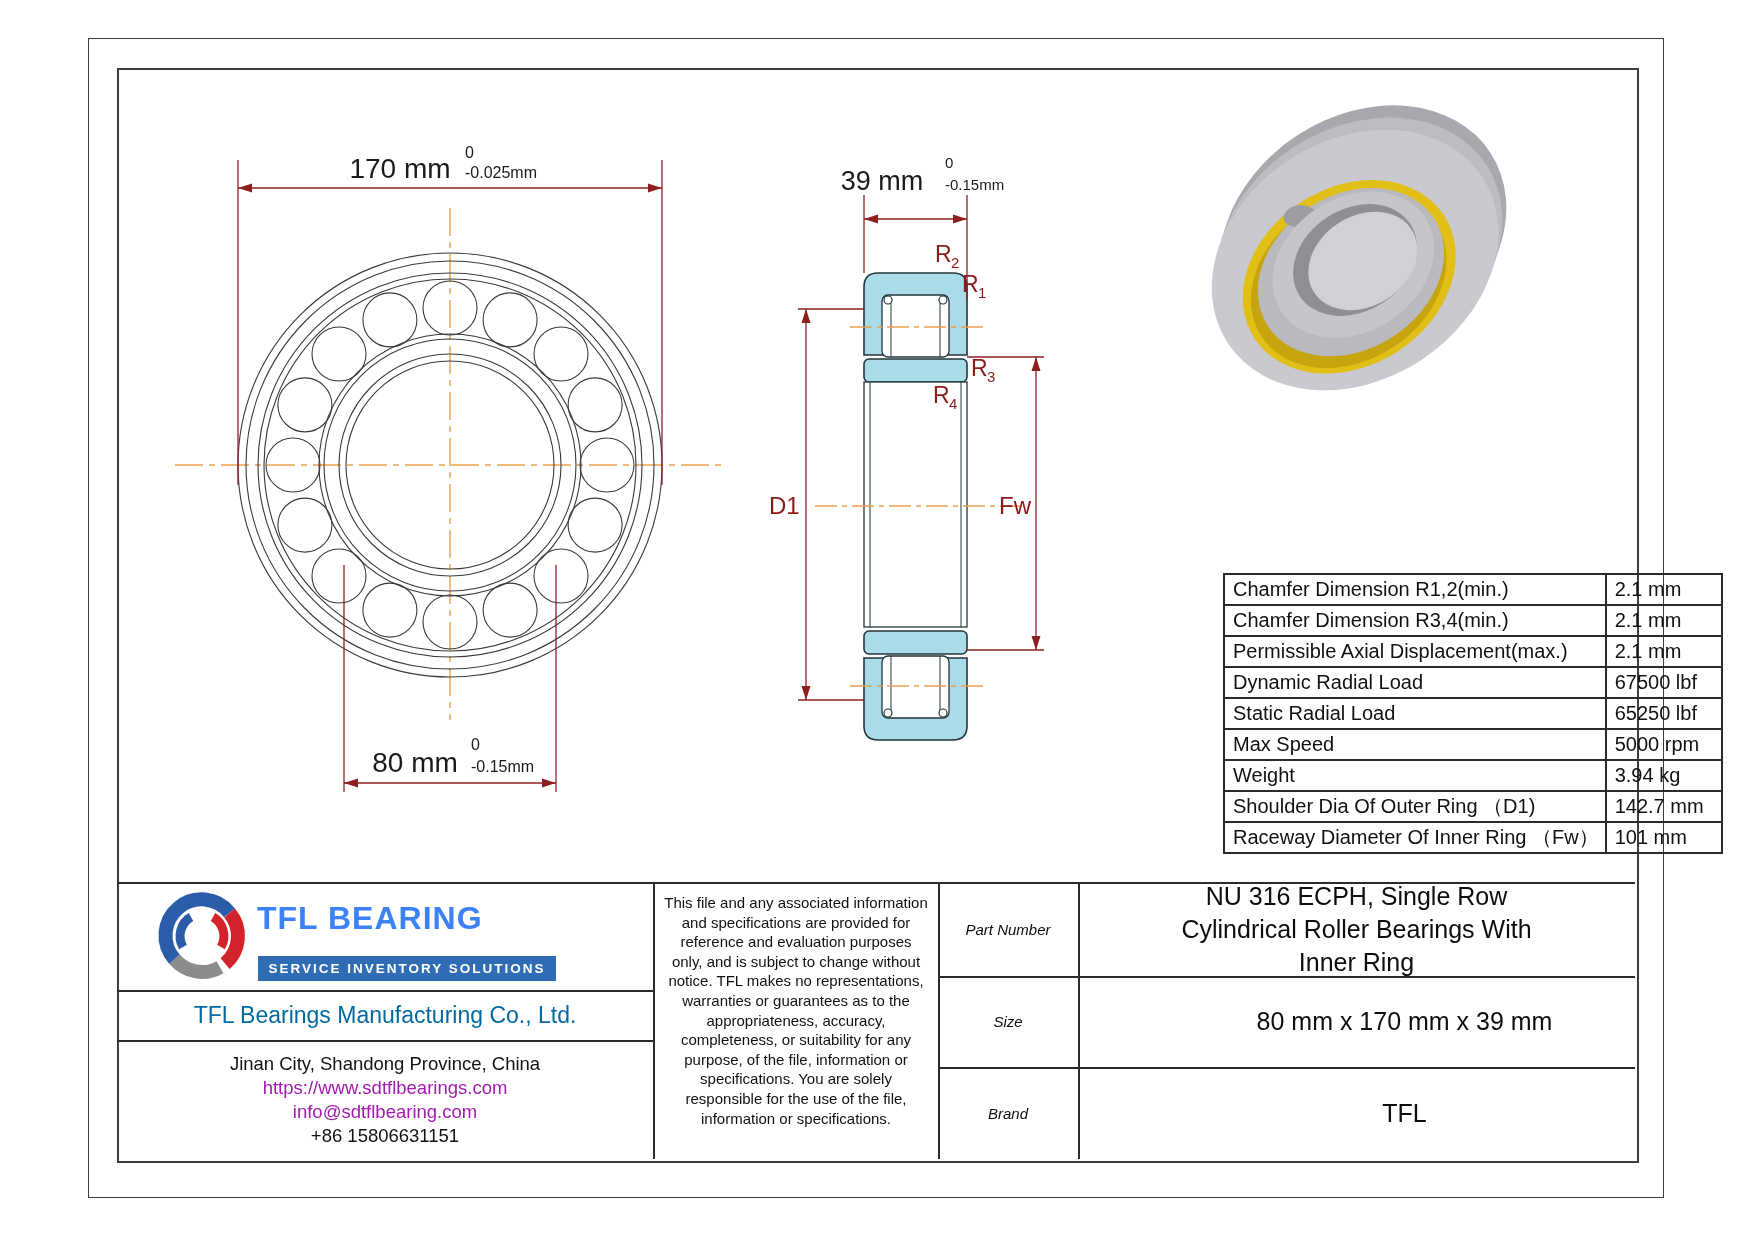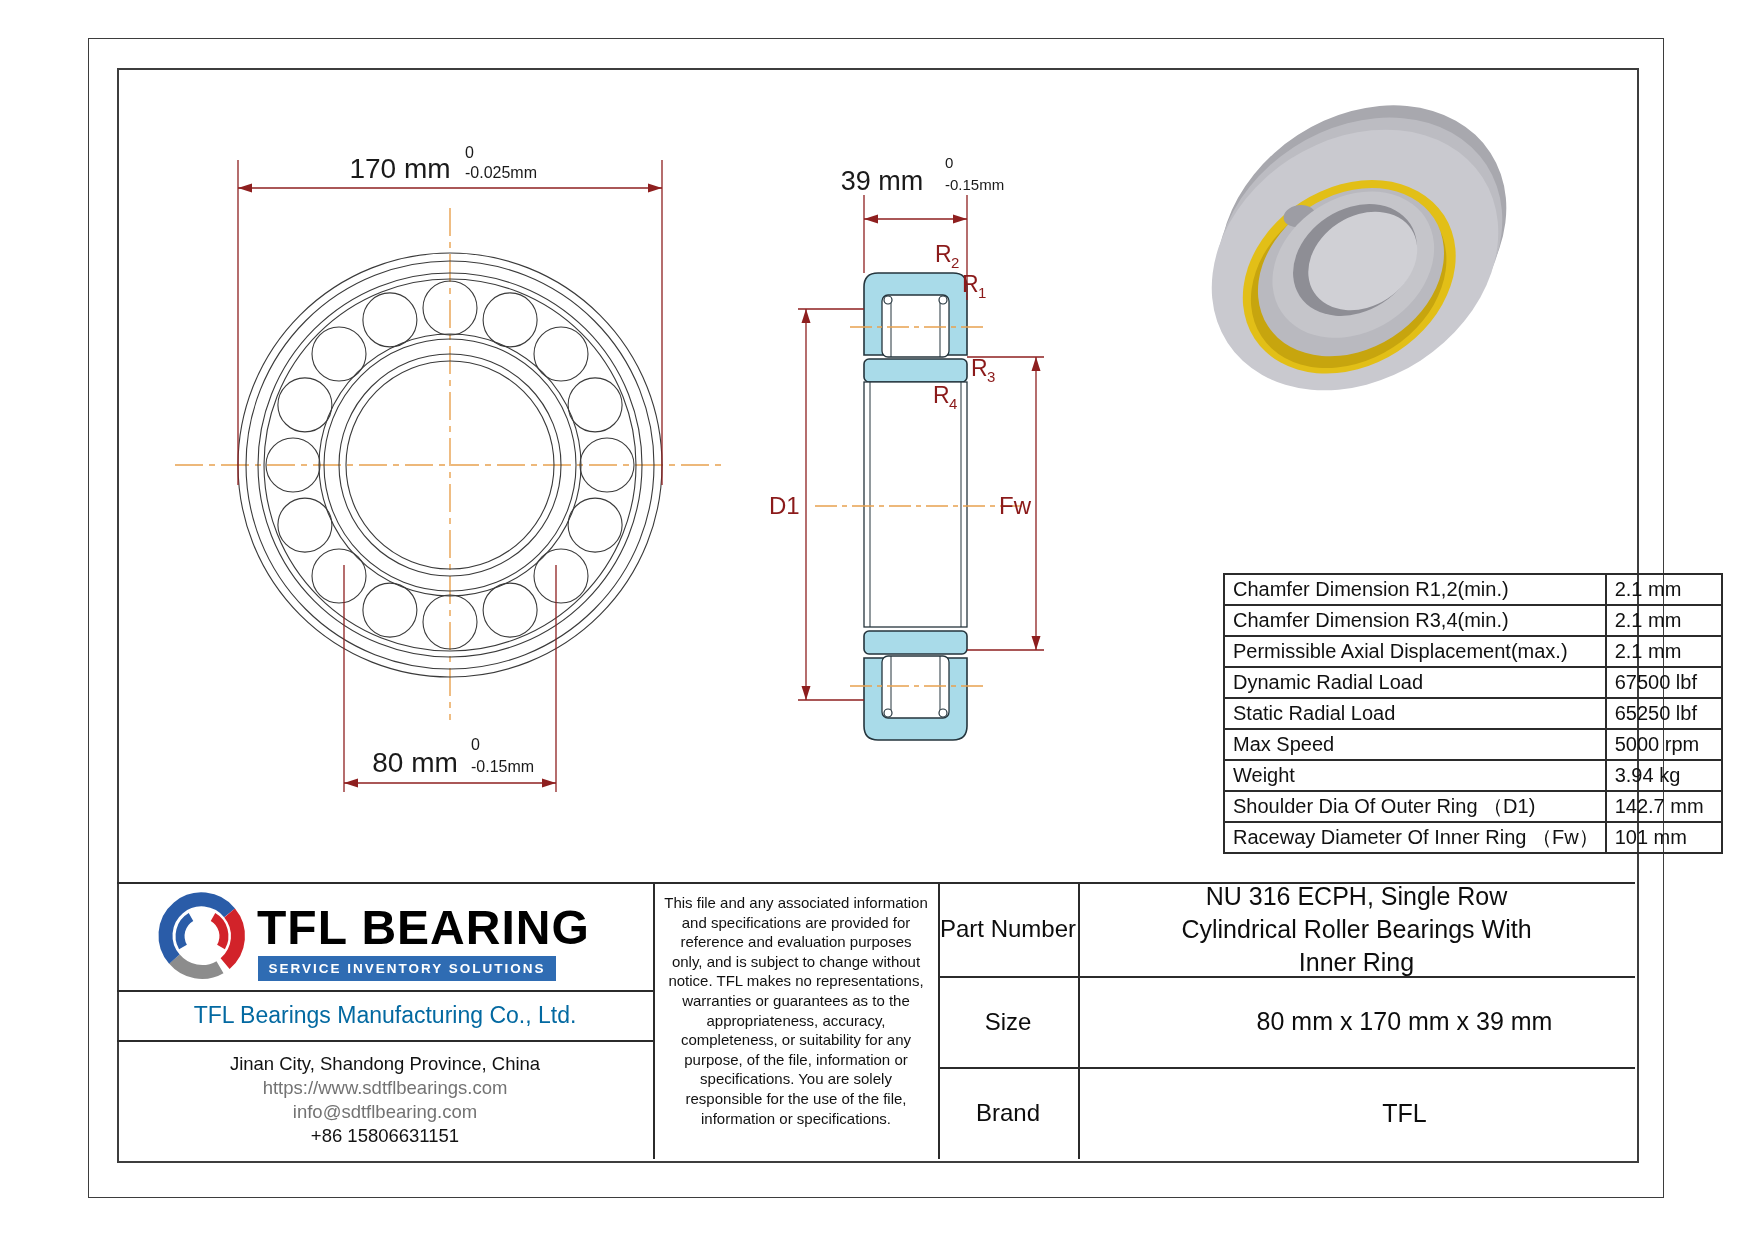--- a/index.html
+++ b/index.html
@@ -10,25 +10,25 @@
   .abs{position:absolute;}
   .center-flex{display:flex;align-items:center;justify-content:center;text-align:center;}
   
   #spec-table{position:absolute;left:1223px;top:573px;border-collapse:collapse;}
   #spec-table td{border:2px solid #2b2b2b;font-size:20px;color:#111;height:29px;padding:0 6px 0 8px;white-space:nowrap;}
   #spec-table td.val{width:100px;}
   #spec-table td.nm{width:292px;}
   
   .company{font-size:23px;color:#0369a1;}
   .addr{font-size:18.5px;line-height:24px;color:#121212;}
-  .addr .lnk{color:#737373;}
+  .addr .lnk{color:#a21caf;}
   .disclaimer{font-size:15px;line-height:19.6px;color:#111;text-align:center;}
-  .fld-label{font-size:24px;color:#0d0d0d;}
+  .fld-label{font-size:15px;color:#0d0d0d;font-style:italic;}
   .fld-value{font-size:25px;color:#0d0d0d;line-height:1.32;padding-left:48px;}
-  .logo-title{font-size:48px;font-weight:800;color:#000000;letter-spacing:1px;white-space:nowrap;}
+  .logo-title{font-size:32px;font-weight:800;color:#3b82f6;letter-spacing:1px;white-space:nowrap;}
   .tagline-bar{background:#2f6cb3;color:#ffffff;font-size:13.5px;font-weight:700;letter-spacing:2px;display:flex;align-items:center;justify-content:center;white-space:nowrap;}
   svg text{font-family:"Liberation Sans",sans-serif;}
 </style>
 </head>
 <body>
 
 <div id="sheet">
 
   <div class="rect-border" style="left:88px;top:38px;width:1574px;height:1158px;border-width:1.5px;"></div>
   <div class="rect-border" style="left:117px;top:68px;width:1518px;height:1091px;"></div>

